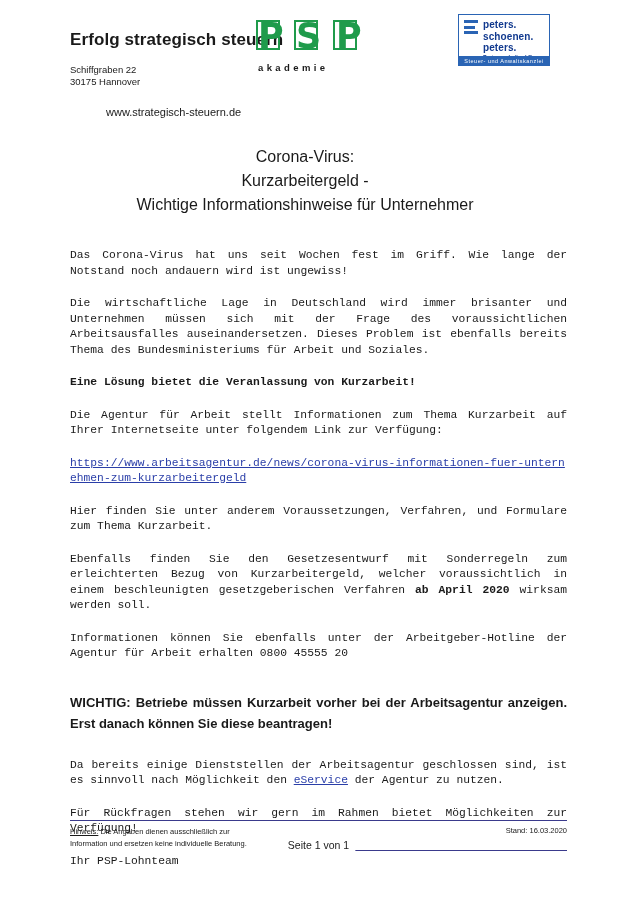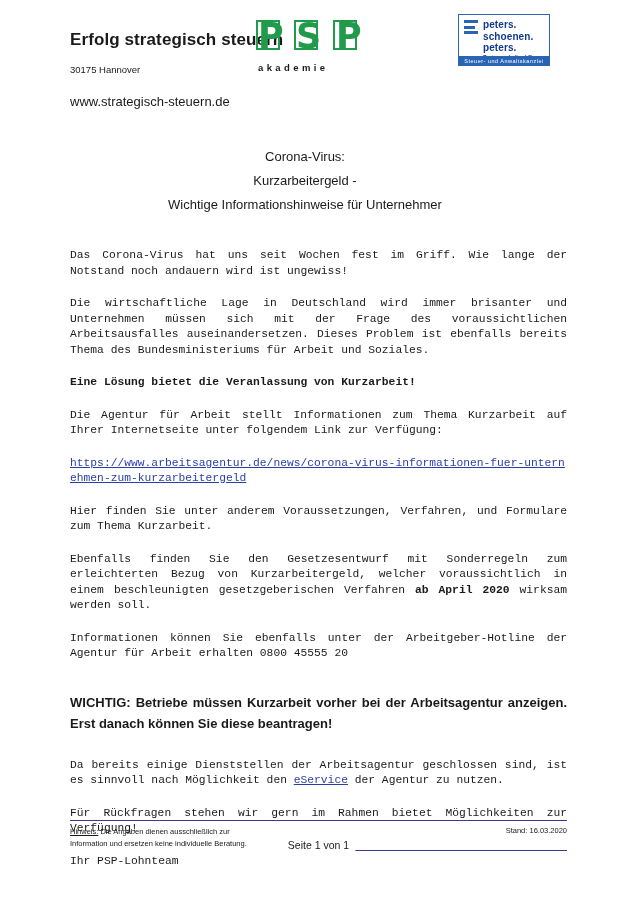--- a/index.html
+++ b/index.html
@@ -37,23 +37,24 @@
     letter-spacing: 0.1px;
     margin: 0 0 14px 0;
     white-space: nowrap;
   }
   .hdr-addr {
     font-size: 9.5px;
     line-height: 12px;
     color: #1a1a1a;
   }
   .hdr-web {
-    font-size: 13px;
+    font-size: 11px;
     color: #1a1a1a;
     margin-top: 18px;
+    margin-left: 36px;
   }
 
   
   .logo-psp {
     position: absolute;
     top: 16px;
     left: 256px;
     width: 125px;
     height: 62px;
   }
@@ -151,21 +152,21 @@
   .lp-mark span:nth-child(2) { width: 11px; }
   .lp-mark span:nth-child(3) { width: 14px; }
 
   
   .doc-title {
     position: absolute;
     top: 145px;
     left: 0;
     width: 610px;
     text-align: center;
-    font-size: 13px;
+    font-size: 16px;
     line-height: 24px;
     color: #1a1a1a;
   }
 
   
   .body {
     position: absolute;
     top: 248px;
     left: 70px;
     width: 497px;
@@ -250,20 +251,21 @@
   }
 </style>
 </head>
 <body>
 
 <div class="page">
 
   <div class="header">
     <div class="hdr-title">Erfolg strategisch steuern</div>
     <div class="hdr-addr">
+      <div>Schiffgraben 22</div>
       <div>30175 Hannover</div>
     </div>
     <div class="hdr-web">www.strategisch-steuern.de</div>
   </div>
 
   <div class="logo-psp">
     <div class="psp-letters">
       <div class="psp-box b1"></div>
       <div class="psp-box b2"></div>
       <div class="psp-box b3"></div>

